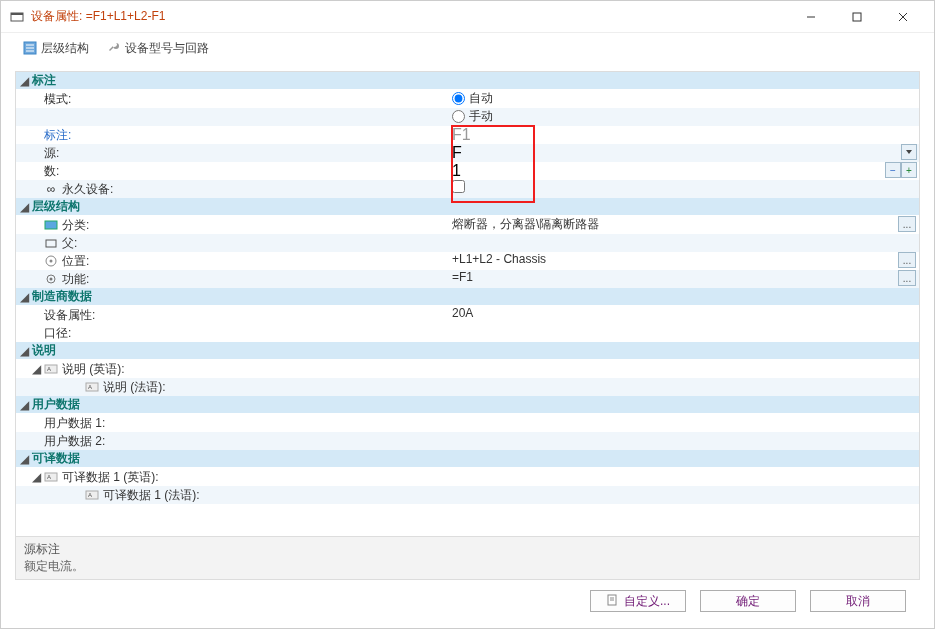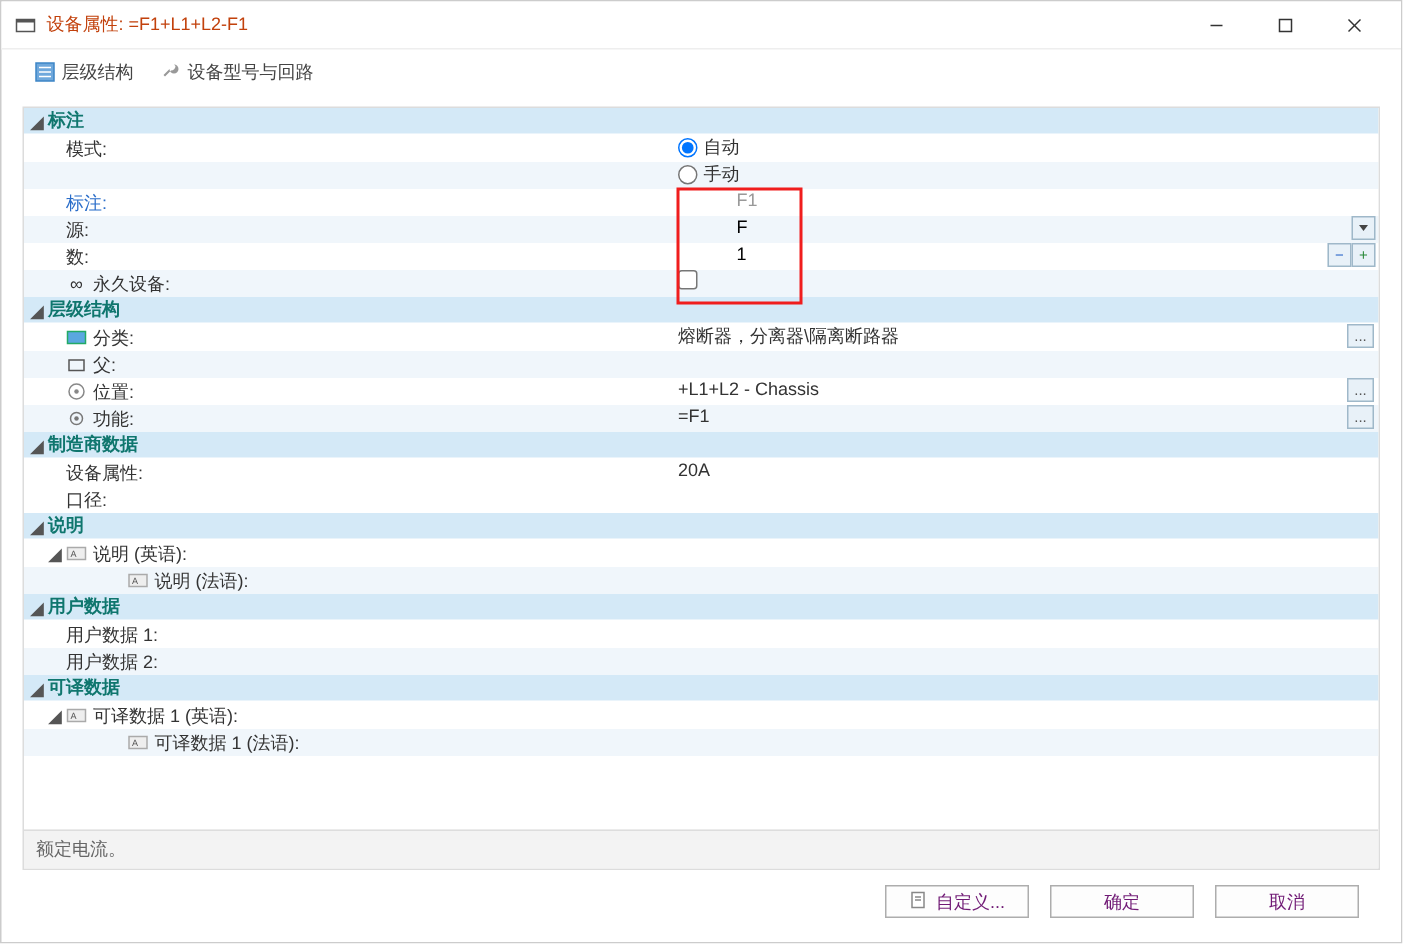--- a/index.html
+++ b/index.html
@@ -23,21 +23,21 @@
 .prop-row { display: flex; height: 18px; border-bottom: 0; }
 .prop-row.alt { background: #f0f6fb; }
 .prop-row.norm { background: #fff; }
 .prop-label { width: 430px; display: flex; align-items: center; padding-left: 6px; color: #333; }
 .indent-1 { padding-left: 28px; }
 .indent-2 { padding-left: 42px; margin-left: 27px; }
 .prop-label .row-icon { width: 14px; height: 14px; margin-right: 4px; display: inline-flex; align-items: center; justify-content: center; }
 .prop-label .mini-disclosure { width: 10px; display: inline-block; color: #555; margin-left: -12px; margin-right: 2px; }
 .prop-label .label-text.link-style { color: #2a6dc9; }
 .prop-value { flex: 1; padding-left: 6px; color: #333; position: relative; }
-.prop-value input[type="text"] { border: none; background: transparent; font-size: 12px; font-family: inherit; width: 100%; outline: none; padding-left: 39px; }
+.prop-value input[type="text"] { border: none; background: transparent; font-size: 16px; font-family: inherit; width: 100%; outline: none; }
 .prop-value input[disabled] { color: #999; }
 .radio-row { display: flex; align-items: center; gap: 4px; }
 .radio-row input { margin: 0; }
 .end-btns { position: absolute; right: 2px; display: flex; gap: 0; top: 0; }
 .end-btn { width: 16px; height: 16px; border: 1px solid #9fb8c9; background: #e8f1f8; display: flex; align-items: center; justify-content: center; font-size: 10px; color: #3a6; cursor: pointer; }
 .drop-btn { width: 16px; height: 16px; border: 1px solid #9fb8c9; background: #e8f1f8; display: flex; align-items: center; justify-content: center; cursor: pointer; }
 .browse-btn { width: 18px; height: 16px; border: 1px solid #9fb8c9; background: #e8f1f8; display: flex; align-items: center; justify-content: center; font-size: 10px; color: #555; cursor: pointer; margin-right: 1px; }
 .highlight-box { position: absolute; border: 2px solid #f01d1d; pointer-events: none; z-index: 50; }
 .footer-note { background: #f3f3f3; border-top: 1px solid #ddd; padding: 4px 8px; color: #666; line-height: 1.4; }
 .footer-note .ln1 { color: #555; }
@@ -327,20 +327,21 @@
               </span>
             <span class="label-text">可译数据 1 (法语):</span>
           </div>
           <div class="prop-value"></div>
         </div>
 
         <div class="highlight-box" style="left:435px; top:53px; width:84px; height:78px;"></div>
       </div>
 
       <div class="footer-note">
+        <div class="ln1">源标注</div>
         <div>额定电流。</div>
       </div>
     </div>
 
     <div class="dialog-buttons">
       <button class="dlg-btn">
         <span><svg width="12" height="12" viewBox="0 0 12 12">
               <rect x="2" y="1" width="8" height="10" fill="#fff" stroke="#888"></rect>
               <line x1="4" y1="4" x2="8" y2="4" stroke="#888"></line>
               <line x1="4" y1="6" x2="8" y2="6" stroke="#888"></line>

